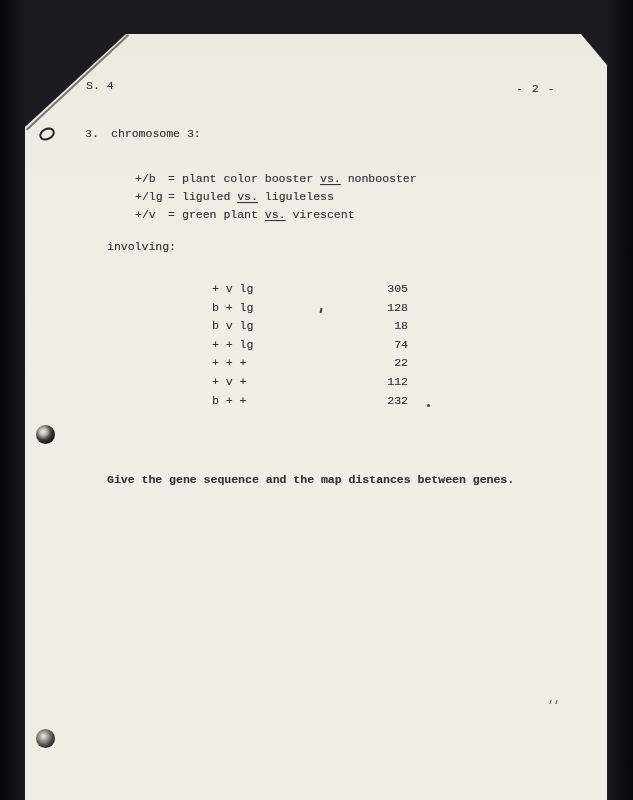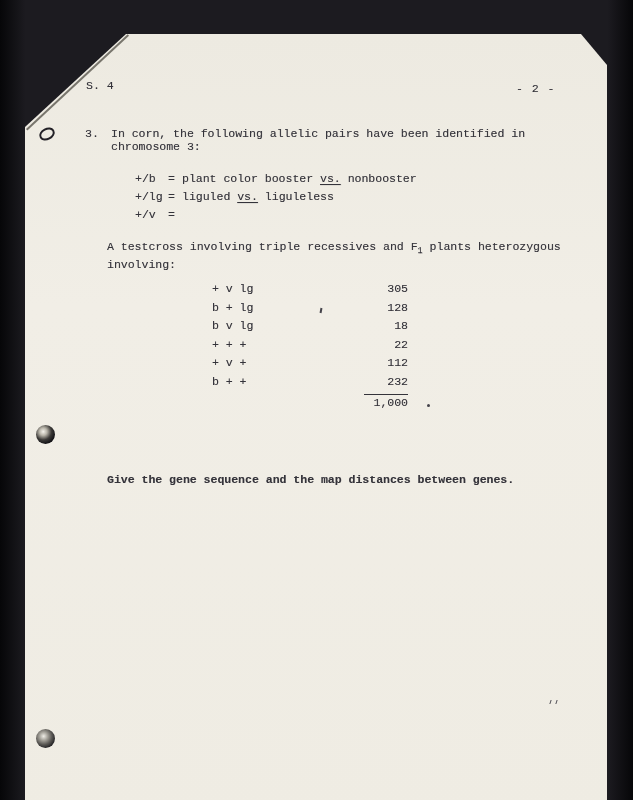--- a/index.html
+++ b/index.html
@@ -106,21 +106,20 @@
 <div class="paper">
 
   <div class="fold-line"></div>
 
   <div class="header-left txt">S. 4</div>
   <div class="page-number txt">-  2  -</div>
 
   <div class="problem txt">
     <span class="pnum">3.</span>
     <span class="ptext">
-      <div class="line">In corn, the following allelic pairs have been identified in</div>
       <div class="line">chromosome 3:</div>
     </span>
   </div>
 
   <div class="pairs txt">
     <div class="pair-row">
       <span class="sym">+/b</span>
       <span class="eq">=</span>
       <span class="desc">
         <span>plant color booster</span>
@@ -133,56 +132,60 @@
       <span class="eq">=</span>
       <span class="desc">
         <span>liguled</span>
         <span class="vs">vs.</span>
         <span>liguleless</span>
       </span>
     </div>
     <div class="pair-row">
       <span class="sym">+/v</span>
       <span class="eq">=</span>
+      <span class="desc">
+        <span>green plant</span>
+        <span class="vs">vs.</span>
+        <span>virescent</span>
+      </span>
     </div>
   </div>
 
   <div class="testcross txt">
-    <div class="line"><span>A testcross involving triple recessives and F</span><sub class="fsub">1</sub><span> plants heterozygous</span></div>
     <div class="line">involving:</div>
   </div>
 
   <div class="counts-table txt">
     <div class="t-row">
       <span class="geno">+ v lg</span>
       <span class="cnt">305</span>
     </div>
     <div class="t-row">
       <span class="geno">b + lg</span>
       <span class="cnt">128</span>
     </div>
     <div class="t-row">
       <span class="geno">b v lg</span>
       <span class="cnt">18</span>
     </div>
     <div class="t-row">
+      <span class="geno">+ + lg</span>
+      <span class="cnt">74</span>
+    </div>
+    <div class="t-row">
       <span class="geno">+ + +</span>
       <span class="cnt">22</span>
     </div>
     <div class="t-row">
       <span class="geno">+ v +</span>
       <span class="cnt">112</span>
     </div>
     <div class="t-row">
       <span class="geno">b + +</span>
       <span class="cnt">232</span>
-    </div>
-    <div class="t-row">
-      <span class="geno"></span>
-      <span class="cnt"><span class="total">1,000</span></span>
     </div>
   </div>
 
   <div class="question txt">Give the gene sequence and the map distances between genes.</div>
 
   <div class="punch punch-top"></div>
   <div class="punch punch-bottom"></div>
   <div class="ink-mark"></div>
   <div class="speck speck-1"></div>
   <div class="speck speck-2"></div>

